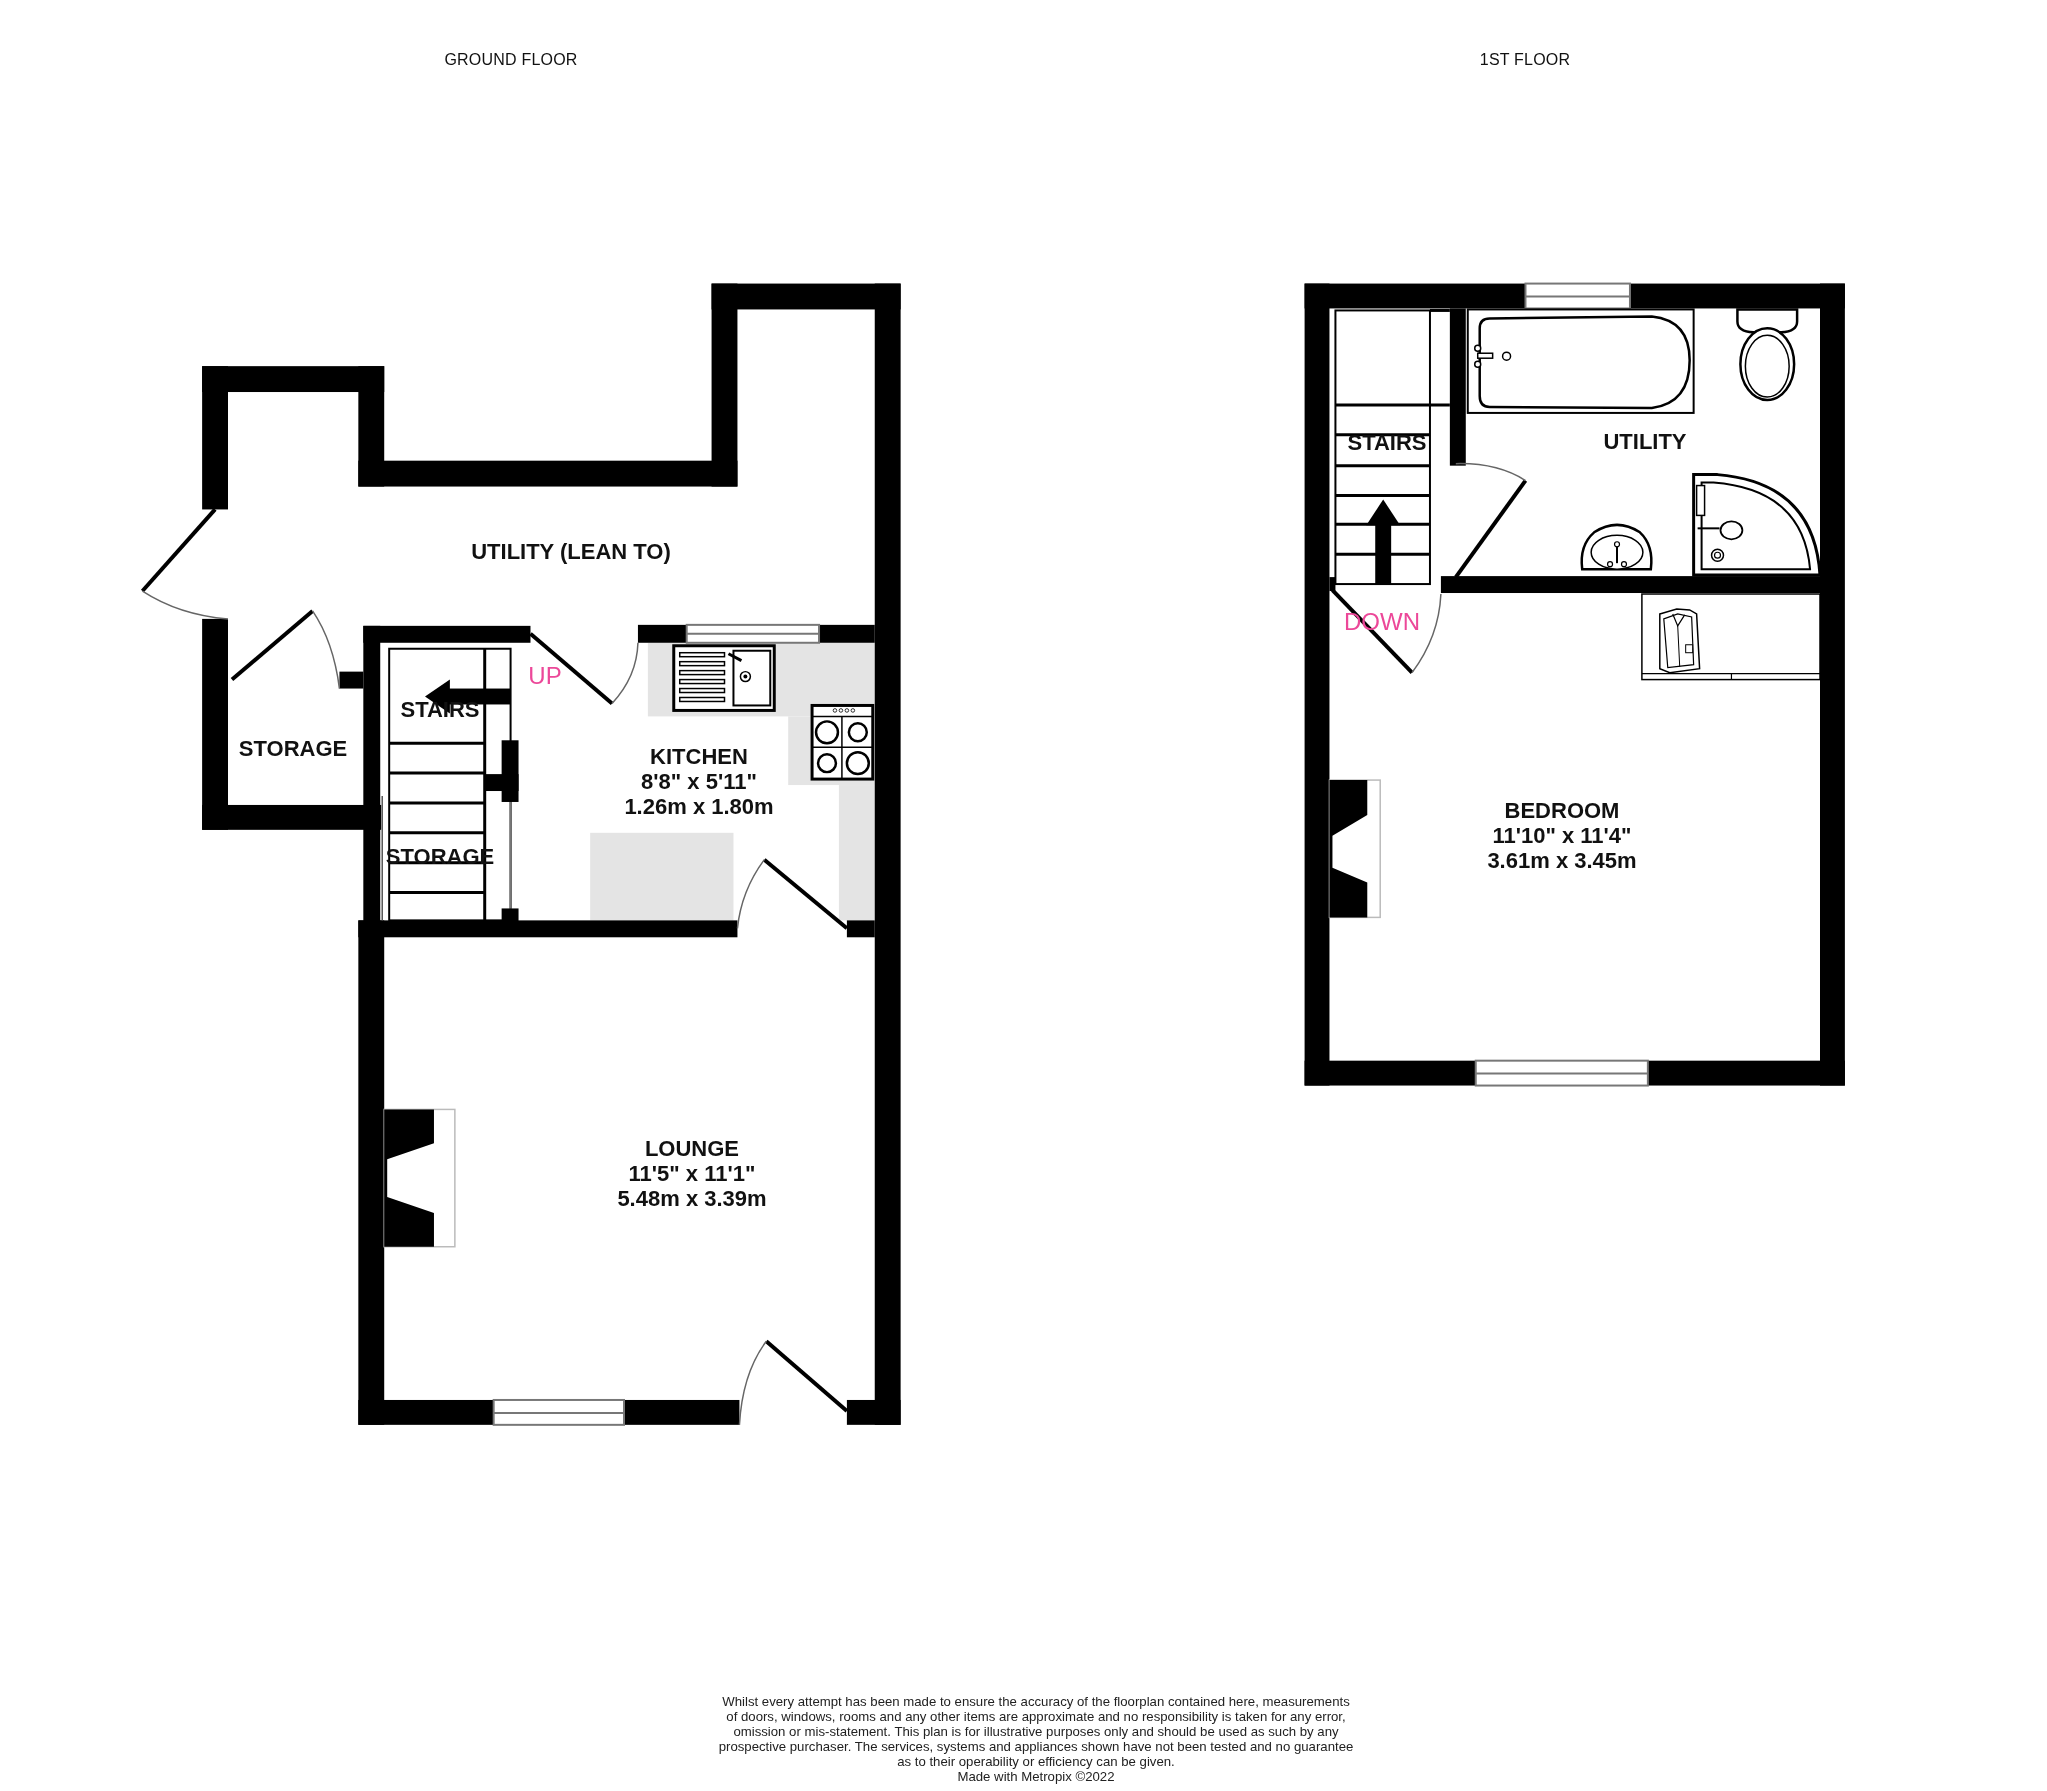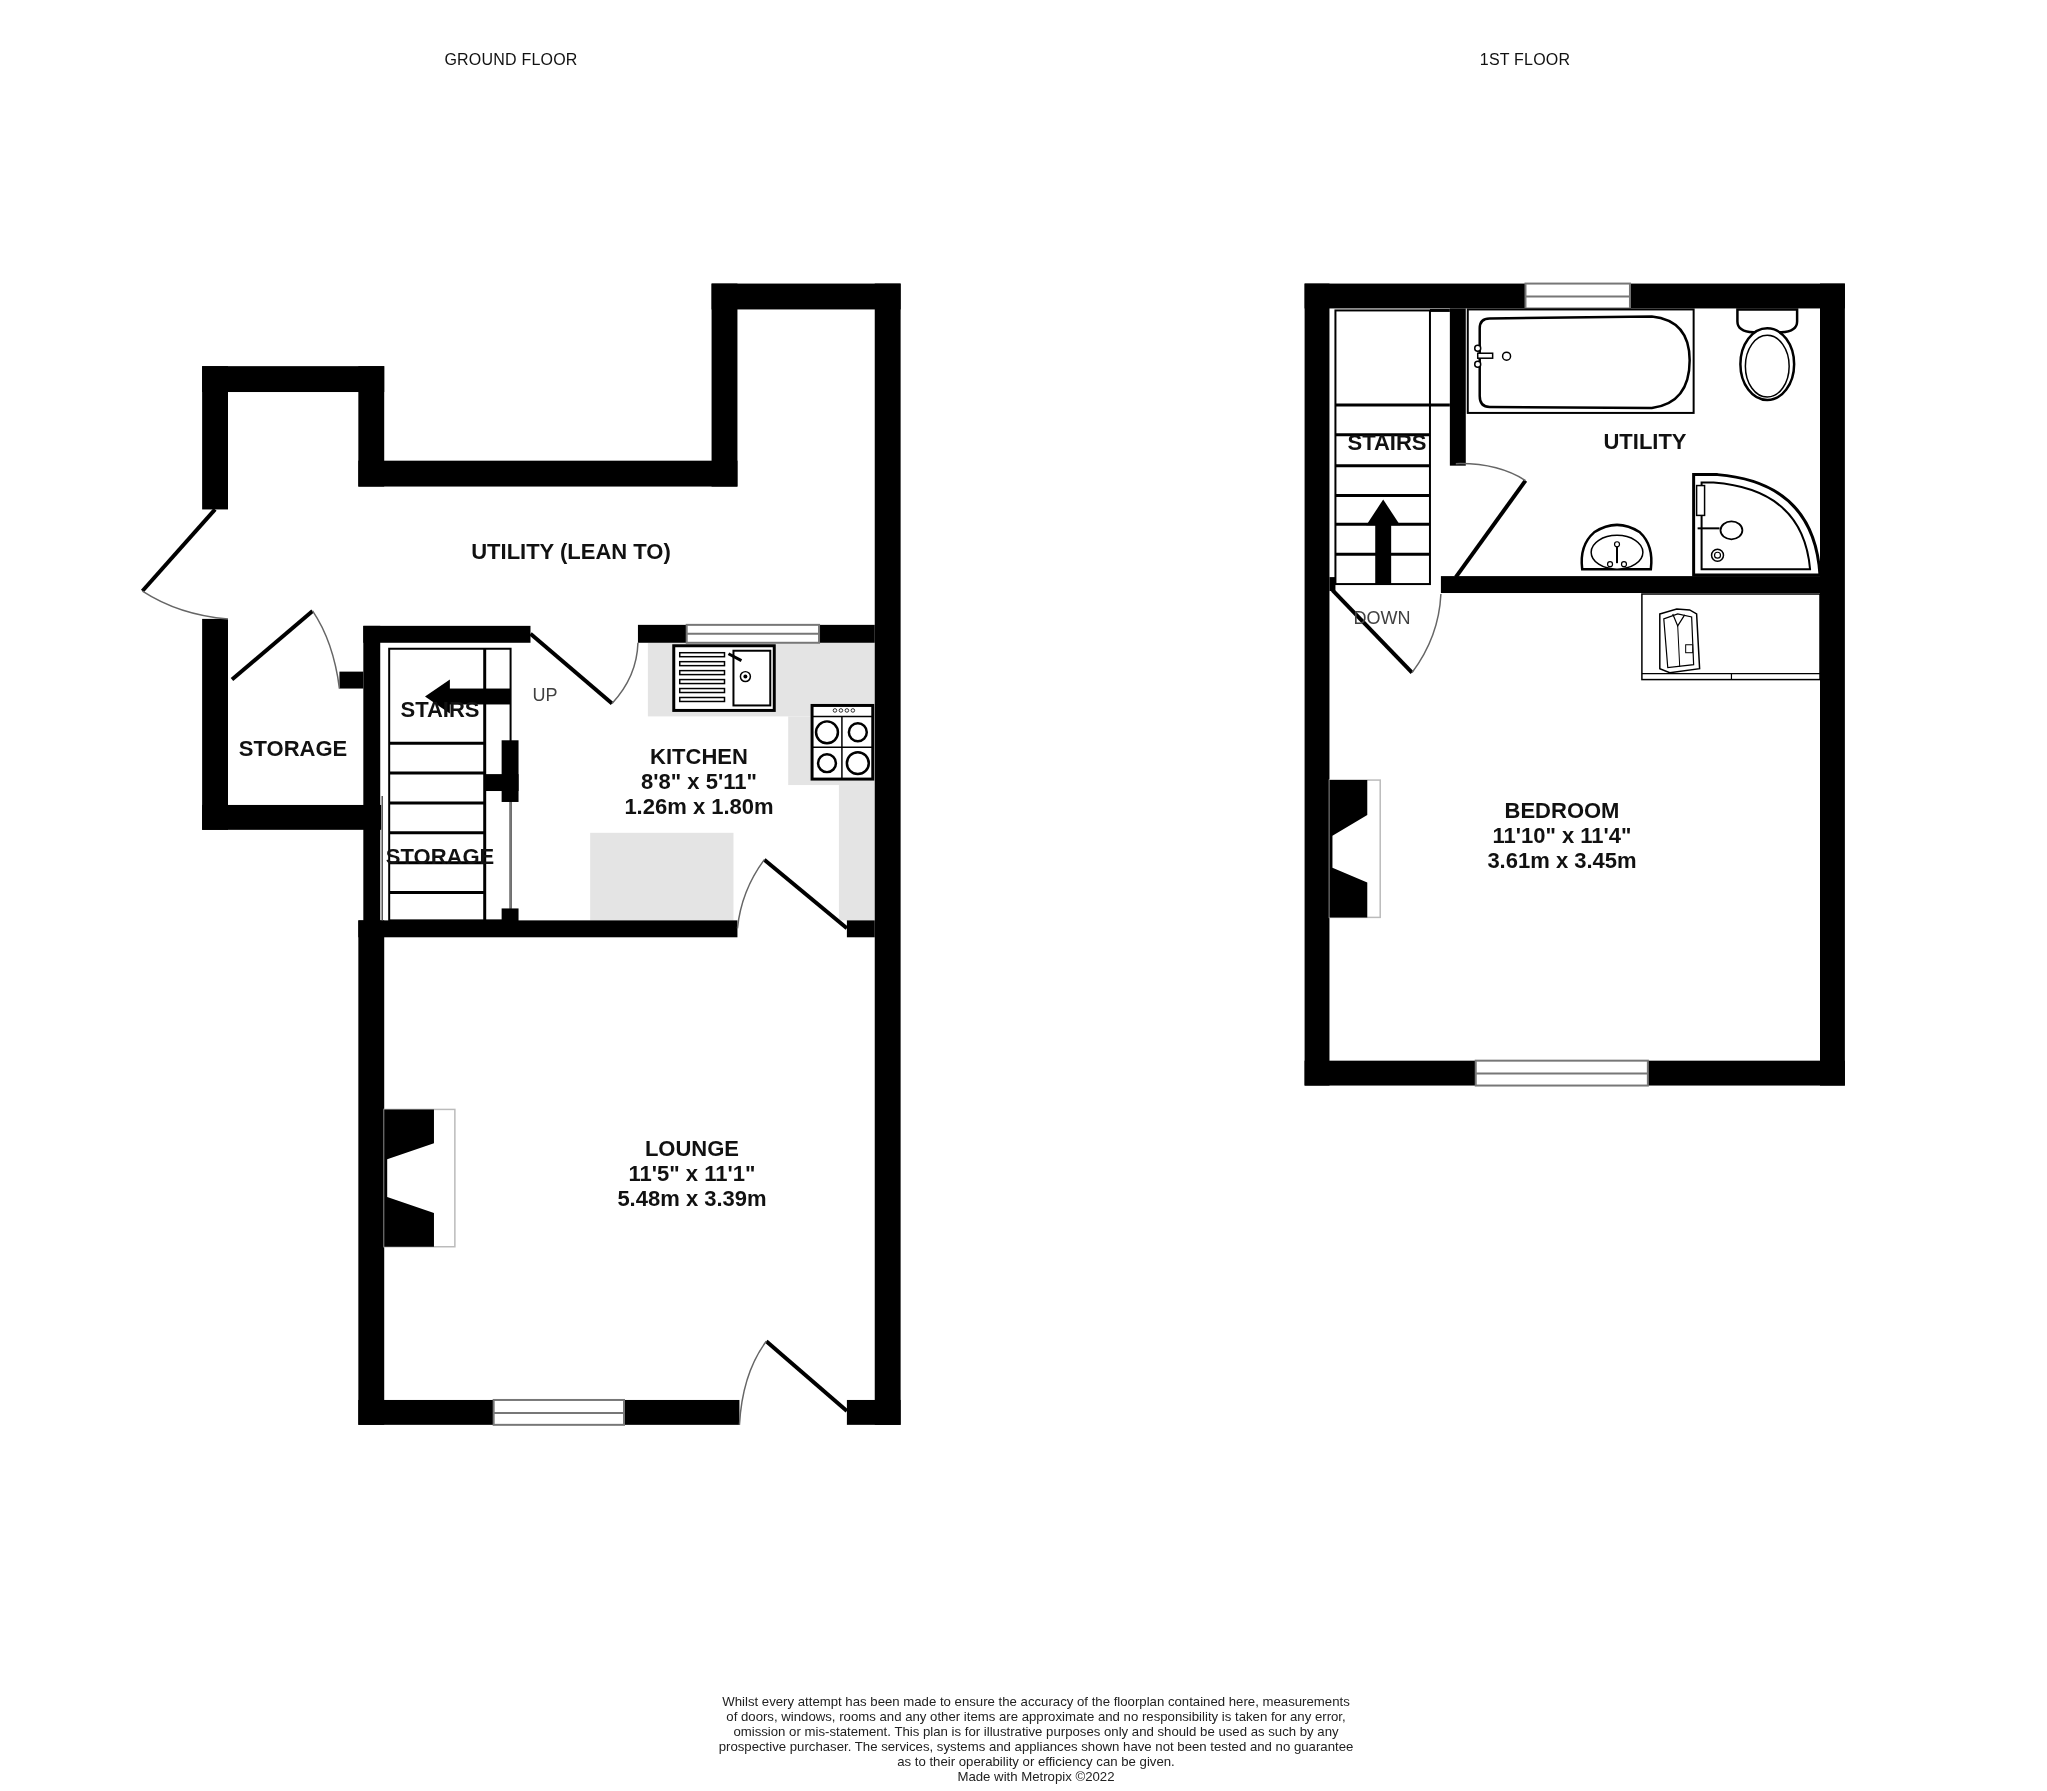--- a/index.html
+++ b/index.html
@@ -10,21 +10,21 @@
   .leaf { stroke: #000000; stroke-width: 4; fill: none; }
   .arc { stroke: #666666; stroke-width: 1.5; fill: none; }
   .counter { fill: #e4e4e4; }
   .fix { fill: #ffffff; stroke: #000000; stroke-width: 3; }
   .thin { fill: none; stroke: #000000; stroke-width: 2; }
   .step { stroke: #000000; stroke-width: 3; fill: none; }
   .floor-title { position: absolute; font-size: 16px; color: #111111; white-space: nowrap; transform: translateX(-50%); letter-spacing: 0.2px; }
   .room-label { position: absolute; transform: translateX(-50%); text-align: center; font-weight: bold; color: #111111; white-space: nowrap; line-height: 25px; }
   .room-label .name { font-size: 22px; display: block; }
   .room-label .dim { font-size: 22px; display: block; }
-  .small-label { position: absolute; font-size: 18px; color: #404040; white-space: nowrap; transform: translateX(-50%); }
+  .small-label { position: absolute; font-size: 24px; color: #ec4899; white-space: nowrap; transform: translateX(-50%); }
   .disclaimer { position: absolute; left: 1036px; top: 1694px; transform: translateX(-50%); width: 756px; text-align: center; font-size: 13.2px; line-height: 15px; color: #222222; }
   .disclaimer span { display: block; }
 </style>
 </head>
 <body>
 
 <svg id="plan" viewBox="0 0 2058 1800" xmlns="http://www.w3.org/2000/svg">
 
   <g>
 
@@ -257,21 +257,21 @@
 
 <div class="room-label" style="left:571px; top:539px;">
   <span class="name">UTILITY (LEAN TO)</span>
 </div>
 <div class="room-label" style="left:293px; top:736px;">
   <span class="name">STORAGE</span>
 </div>
 <div class="room-label" style="left:440px; top:697px;">
   <span class="name">STAIRS</span>
 </div>
-<div class="small-label" style="left:545px; top:685px;">UP</div>
+<div class="small-label" style="left:545px; top:662px;">UP</div>
 <div class="room-label" style="left:440px; top:844px;">
   <span class="name">STORAGE</span>
 </div>
 <div class="room-label" style="left:699px; top:744px;">
   <span class="name">KITCHEN</span>
   <span class="dim">8'8"  x 5'11"</span>
   <span class="dim">1.26m  x 1.80m</span>
 </div>
 <div class="room-label" style="left:692px; top:1136px;">
   <span class="name">LOUNGE</span>

